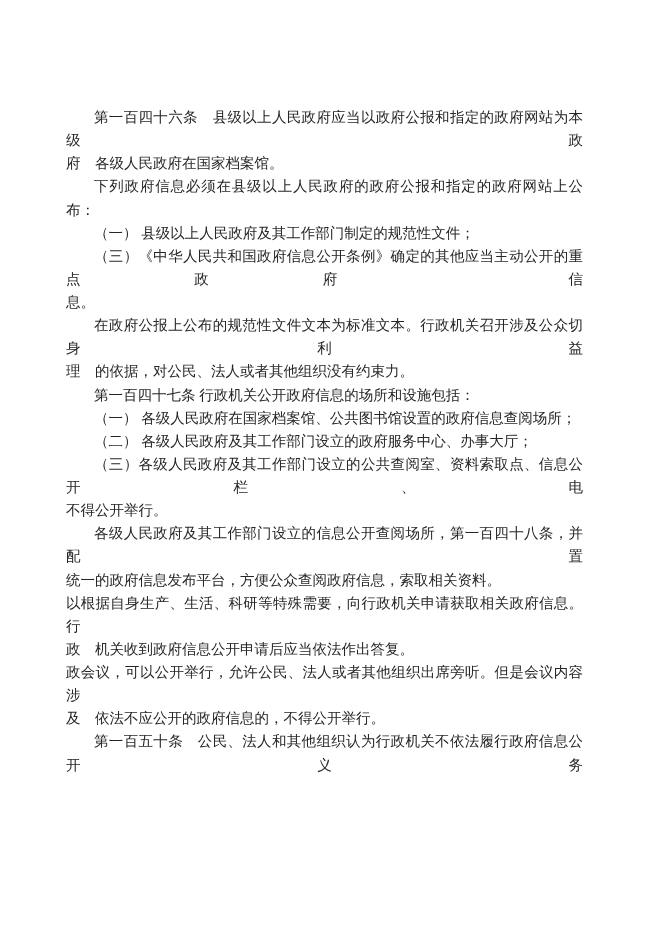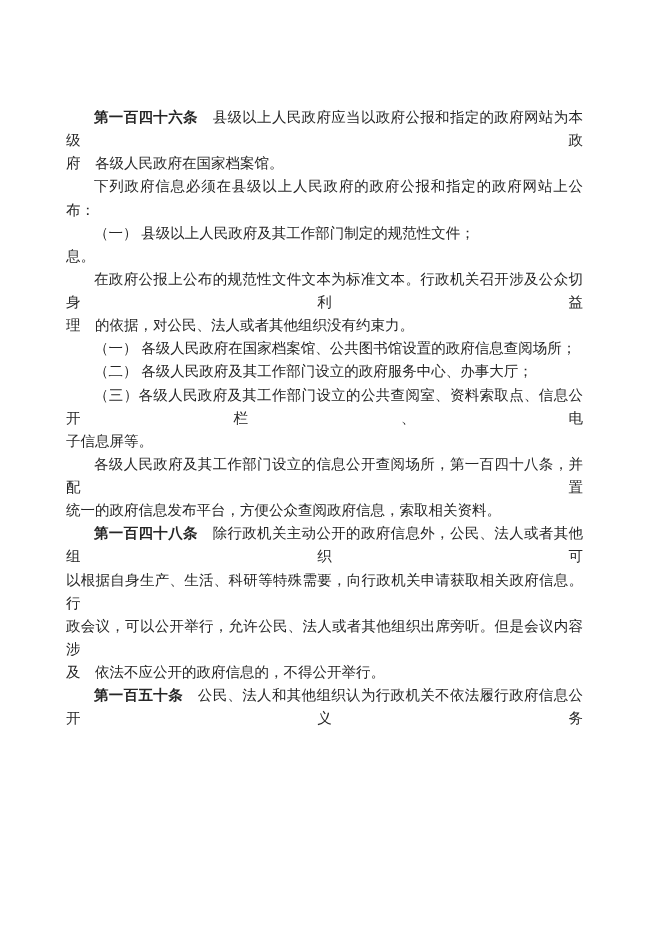--- a/index.html
+++ b/index.html
@@ -37,40 +37,42 @@
     text-align-last: justify;
     min-height: 23.125px;
   }
   .doc-line.last {
     text-align-last: left;
   }
   .doc-line.indent {
     text-indent: 28px;
   }
   .article-heading {
-    font-weight: bold;
+    font-weight: normal;
   }
 </style>
 </head>
 <body>
 
 <div class="page" style="background: rgb(255, 255, 255);">
   <div class="text-block" style="color: rgb(38, 38, 38);">
       <div class="doc-line indent"><span class="article-heading">第一百四十六条</span><span class="line-text">　县级以上人民政府应当以政府公报和指定的政府网站为本级政</span></div>
       <div class="doc-line last"><span class="line-text">府　各级人民政府在国家档案馆。</span></div>
       <div class="doc-line indent last"><span class="line-text">下列政府信息必须在县级以上人民政府的政府公报和指定的政府网站上公布：</span></div>
       <div class="doc-line indent last"><span class="line-text">（一） 县级以上人民政府及其工作部门制定的规范性文件；</span></div>
+      <div class="doc-line indent"><span class="line-text">（三）《中华人民共和国政府信息公开条例》确定的其他应当主动公开的重点政府 信</span></div>
       <div class="doc-line last"><span class="line-text">息。</span></div>
       <div class="doc-line indent"><span class="line-text">在政府公报上公布的规范性文件文本为标准文本。行政机关召开涉及公众切身利益</span></div>
       <div class="doc-line last"><span class="line-text">理　的依据，对公民、法人或者其他组织没有约束力。</span></div>
+      <div class="doc-line indent last"><span class="article-heading">第一百四十七条</span><span class="line-text"> 行政机关公开政府信息的场所和设施包括：</span></div>
       <div class="doc-line indent last"><span class="line-text">（一） 各级人民政府在国家档案馆、公共图书馆设置的政府信息查阅场所；</span></div>
       <div class="doc-line indent last"><span class="line-text">（二） 各级人民政府及其工作部门设立的政府服务中心、办事大厅；</span></div>
       <div class="doc-line indent"><span class="line-text">（三）各级人民政府及其工作部门设立的公共查阅室、资料索取点、信息公开栏、电</span></div>
-      <div class="doc-line last"><span class="line-text">子信息屏等。</span></div>
+      <div class="doc-line last"><span class="line-text">不得公开举行。</span></div>
       <div class="doc-line indent"><span class="line-text">各级人民政府及其工作部门设立的信息公开查阅场所，第一百四十八条，并配置</span></div>
       <div class="doc-line last"><span class="line-text">统一的政府信息发布平台，方便公众查阅政府信息，索取相关资料。</span></div>
-      <div class="doc-line indent"><span class="article-heading">第一百四十八条</span><span class="line-text">　除行政机关主动公开的政府信息外，公民、法人或者其他组织可</span></div>
       <div class="doc-line"><span class="line-text">以根据自身生产、生活、科研等特殊需要，向行政机关申请获取相关政府信息。行</span></div>
+      <div class="doc-line last"><span class="line-text">政　机关收到政府信息公开申请后应当依法作出答复。</span></div>
       <div class="doc-line"><span class="line-text">政会议，可以公开举行，允许公民、法人或者其他组织出席旁听。但是会议内容涉</span></div>
       <div class="doc-line last"><span class="line-text">及　依法不应公开的政府信息的，不得公开举行。</span></div>
       <div class="doc-line indent"><span class="article-heading">第一百五十条</span><span class="line-text">　公民、法人和其他组织认为行政机关不依法履行政府信息公开义务</span></div>
     </div>
 </div>
 
 </body></html>

